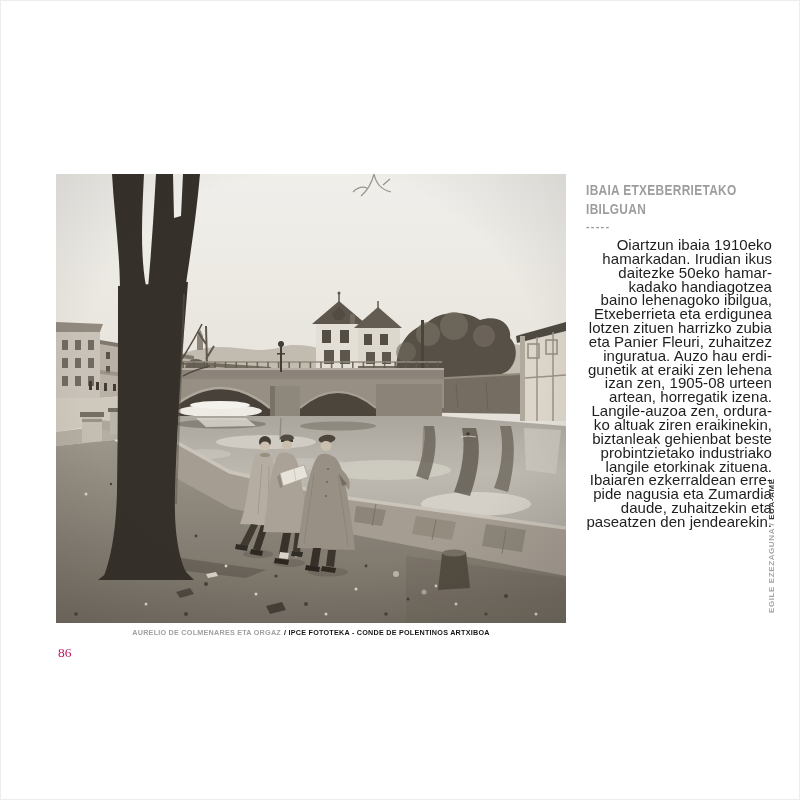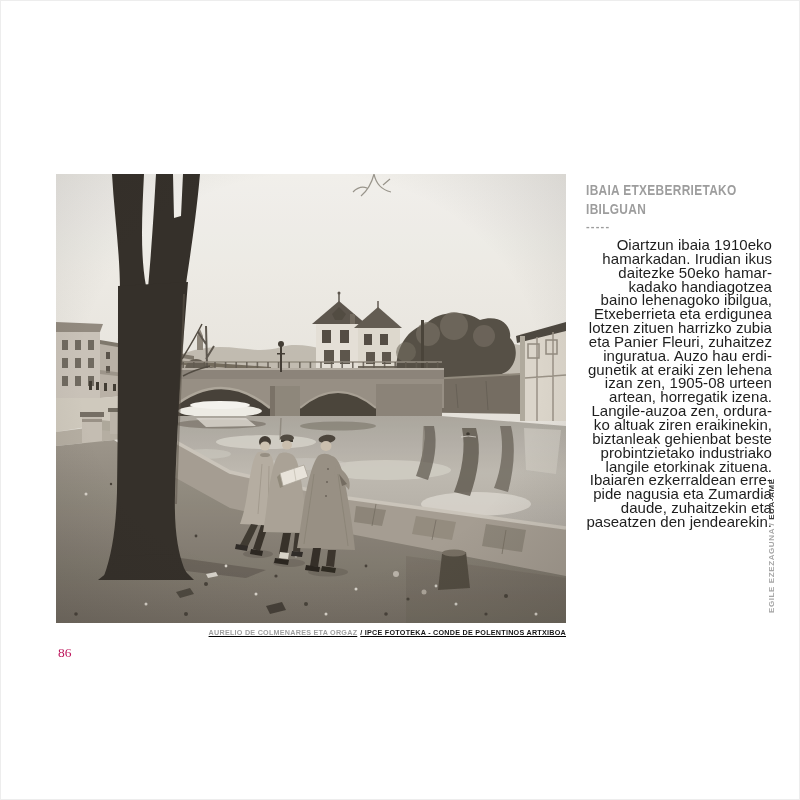--- a/index.html
+++ b/index.html
@@ -10,22 +10,22 @@
     background:#ffffff; border:1px solid #ededed;
   }
   .photo-frame {
     position:absolute; left:55px; top:173px; width:510px; height:449px;
     overflow:hidden; background:#e9e6e1;
   }
   .photo-frame svg { display:block; width:510px; height:449px; }
 
   .caption {
     position:absolute; left:55px; top:627px; width:510px;
-    text-align:right; font-size:7.2px; font-weight:bold;
-    letter-spacing:.25px; line-height:10px; white-space:nowrap;text-decoration:underline;
+    text-align:center; font-size:7.2px; font-weight:bold;
+    letter-spacing:.25px; line-height:10px; white-space:nowrap;
   }
   .caption-author { color:#a0a0a0; margin-right:3px; }
   .caption-archive { color:#161616; }
 
   .page-number {
     position:absolute; left:57px; top:644px;
     font-family:"Liberation Serif","DejaVu Serif",serif;
     font-size:13.5px; color:#be185d;
   }
 

